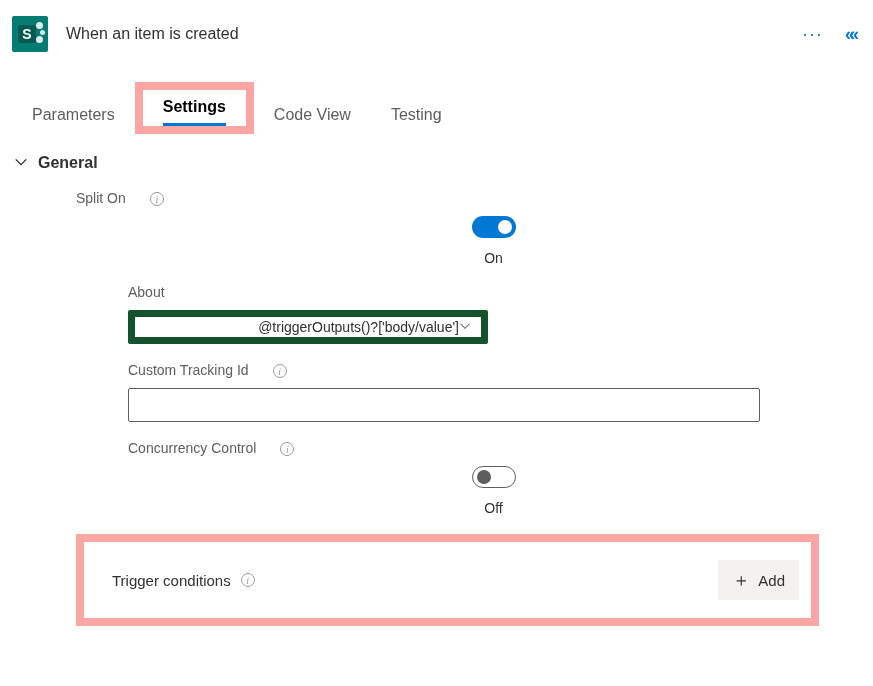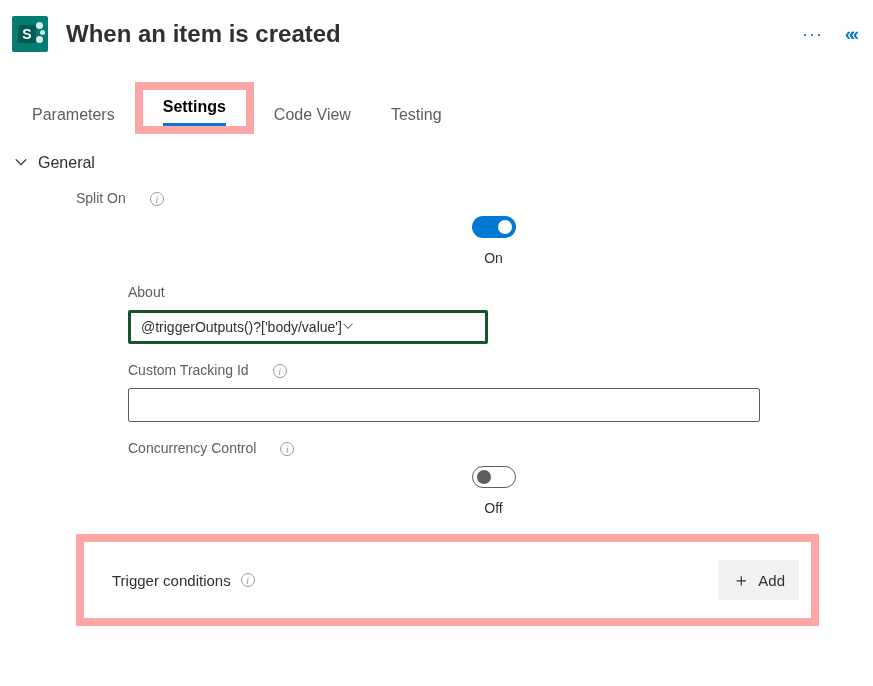--- a/index.html
+++ b/index.html
@@ -48,22 +48,22 @@
   }
   .sp-circle {
     width: 7px;
     height: 7px;
     background: rgba(255,255,255,0.85);
     border-radius: 50%;
     margin-bottom: 1px;
   }
   .sp-circle.small { width: 5px; height:5px; margin-left:4px;}
   .header-title {
-    font-size: 24px;
-    font-weight: 700;
+    font-size: 16px;
+    font-weight: 400;
     flex: 1;
   }
   .header-actions {
     display: flex;
     align-items: center;
     gap: 22px;
   }
   .ellipsis {
     color: #0078d4;
     font-size: 18px;
@@ -110,21 +110,21 @@
   .highlight-red {
     border: 8px solid #fca5a5;
   }
   .section {
     padding: 20px 14px 0 14px;
   }
   .section-header {
     display: flex;
     align-items: center;
     gap: 10px;
-    font-weight: 400;
+    font-weight: 700;
     font-size: 16px;
     cursor: pointer;
   }
   .chevron-down {
     font-size: 14px;
     color: #323130;
   }
   .field-group {
     padding: 18px 0 0 62px;
   }
@@ -172,26 +172,26 @@
     position: absolute;
     top: 50%;
     transform: translateY(-50%);
   }
   .toggle.on .toggle-knob { background: #fff; right: 4px; }
   .toggle.off .toggle-knob { background: #605e5c; left: 4px; }
   .toggle-label { color: #323130; }
   .select-wrap {
     width: 360px;
     height: 34px;
-    border: 3px solid #14532d;
+    border: 7px solid #14532d;
     border-radius: 2px;
     display: flex;
     align-items: center;
     padding: 0 10px;
-    justify-content: flex-start;
+    justify-content: flex-end;
     cursor: pointer;
     margin-left: 52px;
   }
   .select-value { color: #323130; }
   .select-caret { color: #605e5c; font-size: 12px; }
   .text-input {
     width: 632px;
     height: 34px;
     border: 1px solid #605e5c;
     border-radius: 2px;

